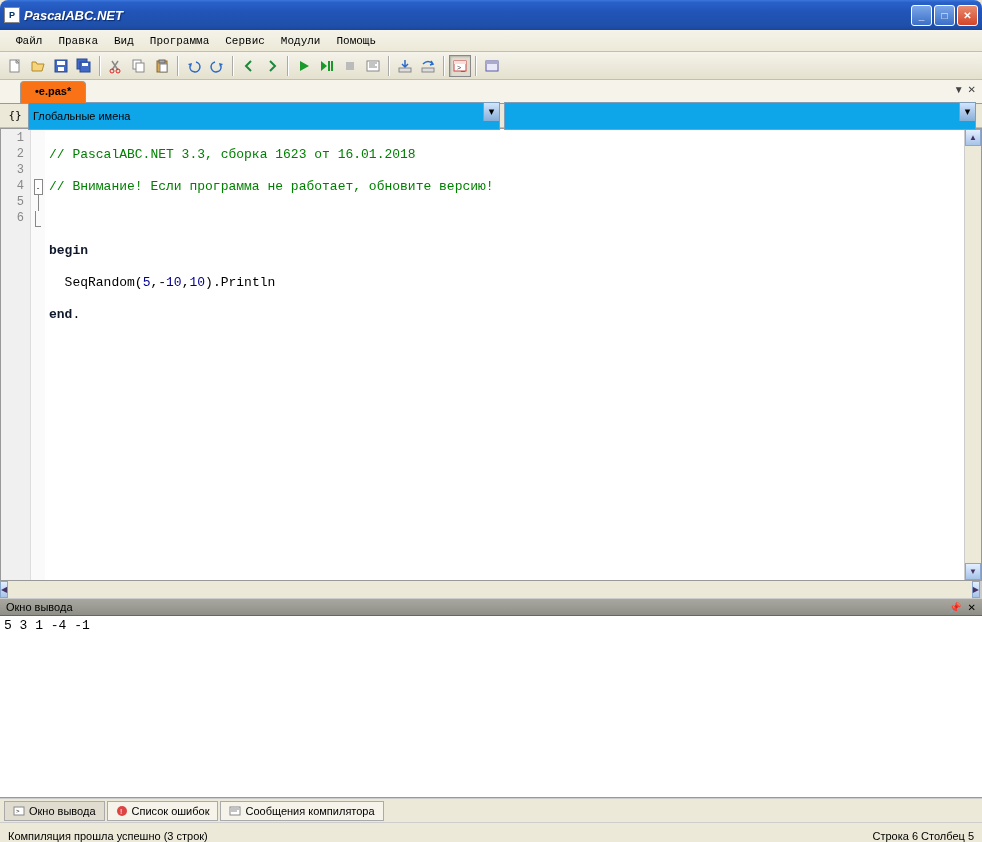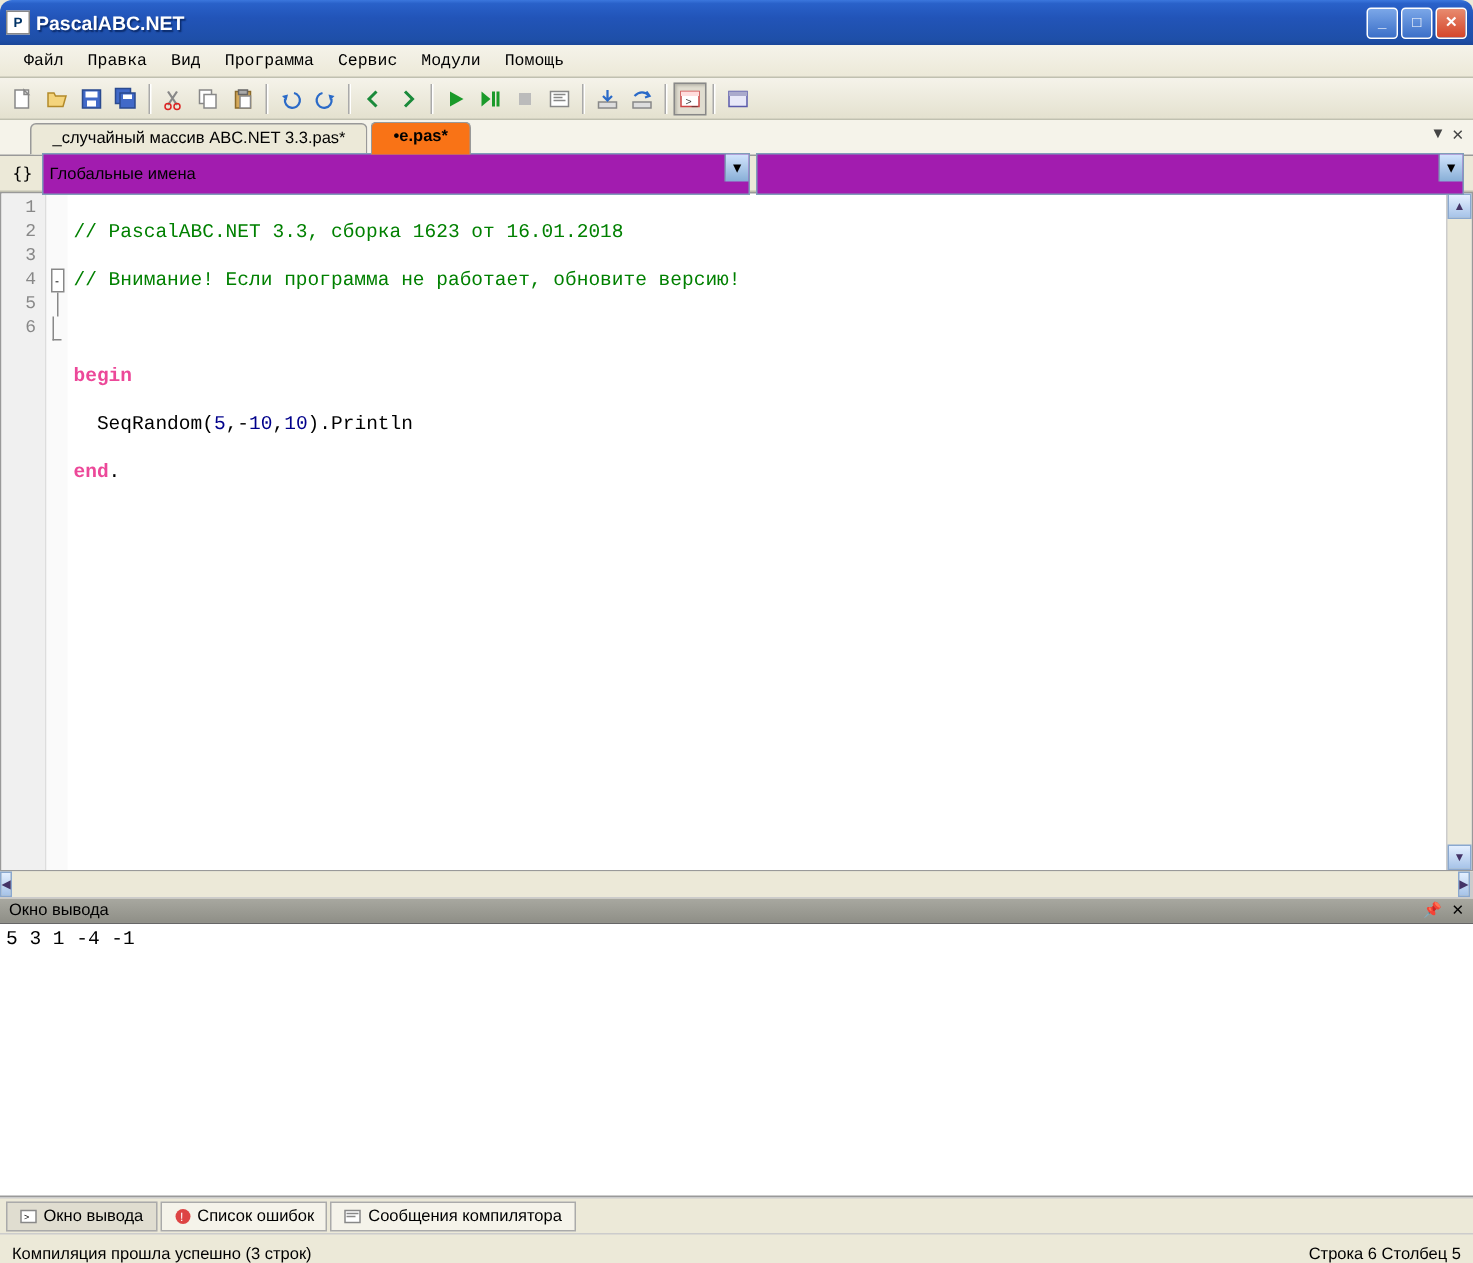--- a/index.html
+++ b/index.html
@@ -1,20 +1,20 @@
 <!DOCTYPE html>
 <html><head>
 <meta charset="utf-8">
 <style>
 * { box-sizing: border-box; margin: 0; padding: 0; }
 body { font-family: Tahoma, sans-serif; font-size: 11px; background: #ece9d8; width: 982px; height: 842px; overflow: hidden; }
 
 .titlebar { height: 30px; background: linear-gradient(to bottom, #3b77dd 0%, #2961c9 8%, #2254b8 40%, #1e4fa8 88%, #1a4699 100%); display: flex; align-items: center; padding: 0 4px; color: white; border-radius: 8px 8px 0 0; }
 .titlebar-icon { width: 16px; height: 16px; background: #fff; margin-right: 4px; border: 1px solid #888; font-size: 9px; display:flex;align-items:center;justify-content:center;color:#036;font-weight:bold; }
-.titlebar-text { font-weight: bold; font-size: 13px; flex: 1; text-shadow: 1px 1px 1px #0a2a6a; }
+.titlebar-text { font-weight: bold; font-size: 13px; flex: 1; text-shadow: 1px 1px 1px #0a2a6a; font-style: italic; }
 .win-btns { display: flex; gap: 2px; }
 .win-btn { width: 21px; height: 21px; border: 1px solid #fff; border-radius: 3px; display: flex; align-items: center; justify-content: center; font-size: 10px; font-weight: bold; }
 .win-min, .win-max { background: linear-gradient(to bottom, #7ba7e8, #3b6fc8); color: white; }
 .win-close { background: linear-gradient(to bottom, #e88b6f, #d4452a); color: white; }
 
 .menubar { height: 22px; background: linear-gradient(to bottom, #f5f3ea, #ece9d8); display: flex; align-items: center; padding: 0 8px; border-bottom: 1px solid #c0c0b0; font-family: Liberation Mono, monospace; }
 .menu-item { padding: 2px 8px; cursor: default; }
 
 .toolbar { height: 28px; background: linear-gradient(to bottom, #f5f3ea, #e4e1cf); display: flex; align-items: center; padding: 0 4px; border-bottom: 1px solid #c0c0b0; gap: 1px; }
 .tb-btn { width: 22px; height: 22px; display: flex; align-items: center; justify-content: center; border: 1px solid transparent; cursor: default; }
@@ -22,36 +22,36 @@
 .tb-sep { width: 2px; height: 20px; border-left: 1px solid #aaa; border-right: 1px solid #fff; margin: 0 3px; }
 .tb-btn svg { width: 16px; height: 16px; }
 
 .tabbar { height: 24px; background: #f5f3ea; display: flex; align-items: flex-end; padding: 0 20px 0 20px; border-bottom: 1px solid #999; position: relative; }
 .doc-tab { height: 21px; padding: 3px 14px 0; border: 1px solid #999; border-bottom: none; background: #ece9d8; margin-right: 2px; border-radius: 4px 4px 0 0; font-size: 11px; cursor: default; }
 .doc-tab.active { background: #f97316; height: 22px; font-weight: bold; position: relative; z-index: 2; }
 .tabbar-ctrl { position: absolute; right: 6px; top: 4px; display: flex; gap: 4px; }
 .tabbar-ctrl span { cursor: default; font-size: 10px; color: #444; }
 
 .combo-row { height: 24px; background: #ece9d8; display: flex; align-items: center; padding: 2px 6px; border-bottom: 1px solid #c0c0b0; gap: 4px; }
-.combo { flex: 1; height: 28px; border: 1px solid #7f9db9; background: #a21caf; display: flex; align-items: center; padding: 0 4px; position: relative; }
+.combo { flex: 1; height: 28px; border: 1px solid #7f9db9; background: #0ea5e9; display: flex; align-items: center; padding: 0 4px; position: relative; }
 .combo-dd { width: 16px; height: 18px; background: linear-gradient(to bottom, #d2e4fd, #87aed6); border-left: 1px solid #7f9db9; position: absolute; right: 0; top: 0; display:flex;align-items:center;justify-content:center; }
 .combo-braces { width: 18px; text-align: center; font-family: monospace; }
 
 .editor-wrap { display: flex; height: 453px; background: white; border: 1px solid #999; margin: 0; }
 .gutter { width: 30px; background: #f0f0f0; border-right: 1px solid #ddd; padding-top: 2px; text-align: right; }
 .gutter div { height: 16px; padding-right: 6px; color: #888; font-family: 'Courier New', monospace; font-size: 12px; }
 .foldcol { width: 14px; background: #fafafa; padding-top: 2px; }
 .foldcol div { height: 16px; display:flex;align-items:center;justify-content:center; }
 .fold-box { width: 9px; height: 9px; border: 1px solid #888; font-size: 8px; line-height: 7px; text-align: center; background: white; }
 .fold-line { width: 1px; height: 16px; background: #888; }
 .fold-end { width: 6px; height: 8px; border-left: 1px solid #888; border-bottom: 1px solid #888; }
 .code { flex: 1; padding: 2px 4px; font-family: 'Courier New', monospace; font-size: 13px; line-height: 16px; position: relative; }
 .code-line { height: 16px; white-space: pre; margin-top: 16px; }
 .comment { color: #008000; }
-.keyword { color: #ec4899; font-weight: bold; }
+.keyword { color: #0f172a; font-weight: bold; }
 .number { color: #00008b; }
 .editor-vscroll { width: 17px; background: #ece9d8; border-left: 1px solid #ccc; display: flex; flex-direction: column; }
 .scroll-btn { height: 17px; background: linear-gradient(to bottom, #e4efff, #a6c3e8); border: 1px solid #8aa8cf; display:flex;align-items:center;justify-content:center;font-size:8px;color:#436; }
 .editor-hscroll { height: 17px; background: #ece9d8; display: flex; }
 .editor-hscroll .track { flex: 1; background: #ece9d8; }
 
 .output-header { height: 18px; background: linear-gradient(to bottom, #a8a8a0, #8f8f87); color: black; display: flex; align-items: center; padding: 0 6px; border-top: 1px solid #ccc; border-bottom: 1px solid #666; }
 .output-header-text { flex: 1; font-size: 11px; }
 .output-header-ctrl { display: flex; gap: 6px; font-size: 10px; }
 .output-body { height: 182px; background: white; padding: 2px 4px; font-family: 'Courier New', monospace; font-size: 13px; border-bottom: 1px solid #999; }
@@ -206,21 +206,20 @@
   <div class="tb-sep"></div>
   <div class="tb-btn">
       <svg viewBox="0 0 16 16">
         <rect x="2" y="3" width="12" height="10" fill="#e8e8f8" stroke="#5a5aaa"></rect>
         <rect x="2" y="3" width="12" height="3" fill="#aac"></rect>
       </svg>
     </div>
 </div>
 
 <div class="tabbar">
-  <div class="doc-tab">_случайный массив ABC.NET 3.3.pas*</div>
   <div class="doc-tab active">•e.pas*</div>
   <div class="tabbar-ctrl">
     <span>▼</span>
     <span>✕</span>
   </div>
 </div>
 
 <div class="combo-row">
   <span class="combo-braces">{}</span>
   <div class="combo">

